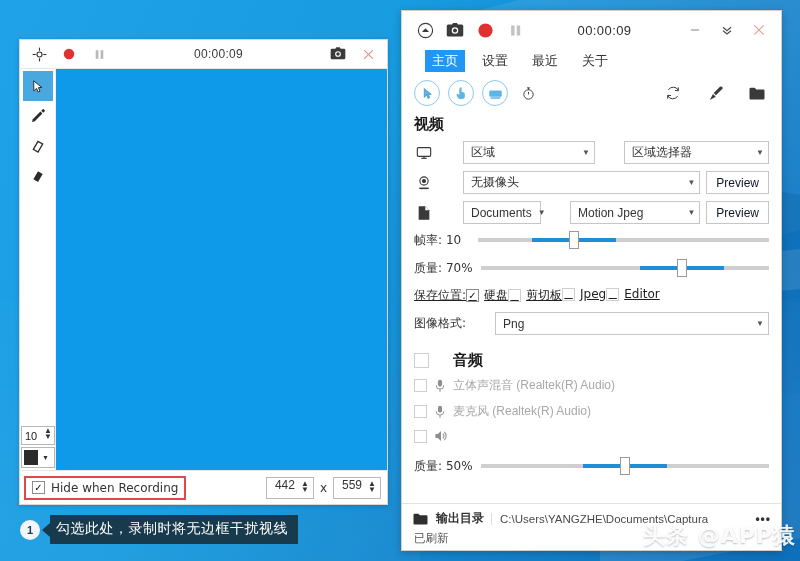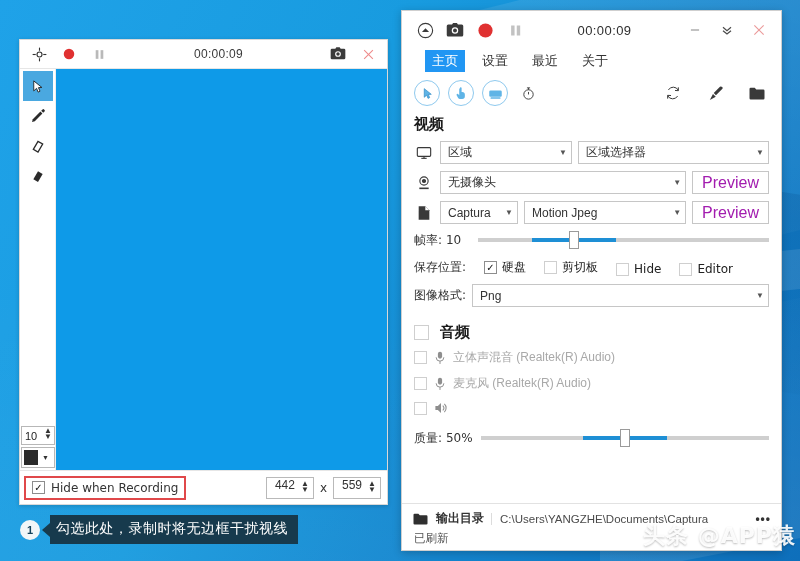--- a/index.html
+++ b/index.html
@@ -146,49 +146,49 @@
     background: #fff;
   }
   .plain-btn { width: 24px; height: 24px; display:flex; align-items:center; justify-content:center; }
   #cap-actionbar .right { margin-left: auto; display: flex; align-items: center; gap: 18px; }
 
   #cap-content { flex: 1; padding: 0 12px; overflow: hidden; }
   .section-title {
     font-size: 15px; font-weight: bold; color: #1b1b1b; margin: 4px 0 7px 0;
     font-family: "DejaVu Sans", "Liberation Sans", sans-serif;
   }
-  .section-title.with-chk { display: flex; align-items: center; gap: 11px; font-weight: bold; }
+  .section-title.with-chk { display: flex; align-items: center; gap: 24px; font-weight: bold; }
 
   .row { display: flex; align-items: center; gap: 6px; margin-bottom: 7px; }
   .row-icon { width: 20px; display: flex; align-items: center; justify-content: center; }
   .combo {
     height: 23px; border: 1px solid #c6c6c6; background: #fff;
     display: flex; align-items: center; padding: 0 4px 0 7px; font-size: 12px; color: #333;
-    position: relative; min-width: 0;
+    position: relative; min-width: 0; margin-left: 23px;
   }
   .combo .caret { margin-left: auto; font-size: 8px; color: #555; padding-left: 6px; }
   .btn {
-    height: 23px; border: 1px solid #c6c6c6; background: #fff; font-size: 16px;
-    padding: 0 9px; display: flex; align-items: center; color: #a21caf;
+    height: 23px; border: 1px solid #c6c6c6; background: #fff; font-size: 12px;
+    padding: 0 9px; display: flex; align-items: center; color: #0f172a;
   }
 
   .slider-row { display: flex; align-items: center; gap: 8px; margin-bottom: 10px; }
   .slider-label { font-size: 12px; color: #333; white-space: nowrap;
     font-family: "DejaVu Sans", "Liberation Sans", sans-serif; min-width: 56px;}
   .slider { position: relative; flex: 1; height: 18px; }
   .slider .track {
     position: absolute; left: 0; right: 0; top: 7px; height: 4px; background: #cfcfcf;
   }
   .slider .fill { position: absolute; top: 7px; height: 4px; background: #1e8fd5; }
   .slider .thumb {
     position: absolute; top: 0px; width: 10px; height: 18px; background: #fff;
     border: 1px solid #9a9a9a;
   }
 
-  .chk-row { display: flex; align-items: flex-end; gap: 18px; margin-bottom: 8px; font-size: 12px; }
+  .chk-row { display: flex; align-items: flex-start; margin-bottom: 8px; font-size: 12px; text-decoration: underline; }
   .chk-item { display: flex; align-items: center; gap: 5px;
     font-family: "DejaVu Sans", "Liberation Sans", sans-serif;}
   .label-sm { font-size: 12px; color: #333; white-space: nowrap;
     font-family: "DejaVu Sans", "Liberation Sans", sans-serif;}
 
   .audio-item { display: flex; align-items: center; gap: 7px; margin-bottom: 9px;
     color: #a9a9a9; font-size: 12px; }
 
   #cap-footer { border-top: 1px solid #e2e2e2; padding: 6px 10px 4px 10px; }
   #outdir-row { display: flex; align-items: center; gap: 7px; }
@@ -471,21 +471,21 @@
     </div>
 
     <div class="row">
       <span class="row-icon">
         <svg width="14" height="16" viewBox="0 0 20 24" fill="#3a3a3a">
           <path d="M2 2 h10 l6 6 v14 H2 z"></path>
             <path d="M12 2 v6 h6" fill="#fff"></path>
         </svg>
       </span>
       <div class="combo" style="width:78px">
-        <span>Captura</span>
+        <span>Documents</span>
         <span class="caret">▼</span>
       </div>
       <div class="combo" style="flex:1">
         <span>Motion Jpeg</span>
         <span class="caret">▼</span>
       </div>
       <div class="btn">Preview</div>
     </div>
 
     <div class="slider-row">
@@ -493,35 +493,46 @@
         <span>帧率:</span>
         <span>10</span>
       </span>
       <div class="slider">
         <div class="track"></div>
         <div class="fill" id="fr-fill" style="left: 54.03px; width: 84px;"></div>
         <div class="thumb" id="fr-thumb" style="left: 91.03px;"></div>
       </div>
     </div>
 
+    <div class="slider-row">
+      <span class="slider-label">
+        <span>质量:</span>
+        <span>70%</span>
+      </span>
+      <div class="slider">
+        <div class="track"></div>
+        <div class="fill" id="vq-fill" style="left: 159.6px; width: 84px;"></div>
+        <div class="thumb" id="vq-thumb" style="left: 196.6px;"></div>
+      </div>
+    </div>
 
 
     <div class="chk-row">
       <span class="label-sm">保存位置:</span>
       <span class="chk-item">
         <span class="chk">✓</span>
         <span>硬盘</span>
       </span>
       <span class="chk-item">
         <span class="chk unchecked dim">✓</span>
         <span>剪切板</span>
       </span>
       <span class="chk-item">
         <span class="chk unchecked dim">✓</span>
-        <span>Hide</span>
+        <span>Jpeg</span>
       </span>
       <span class="chk-item">
         <span class="chk unchecked dim">✓</span>
         <span>Editor</span>
       </span>
     </div>
 
     <div class="row">
       <span class="label-sm">图像格式:</span>
       <div class="combo" style="flex:1">

